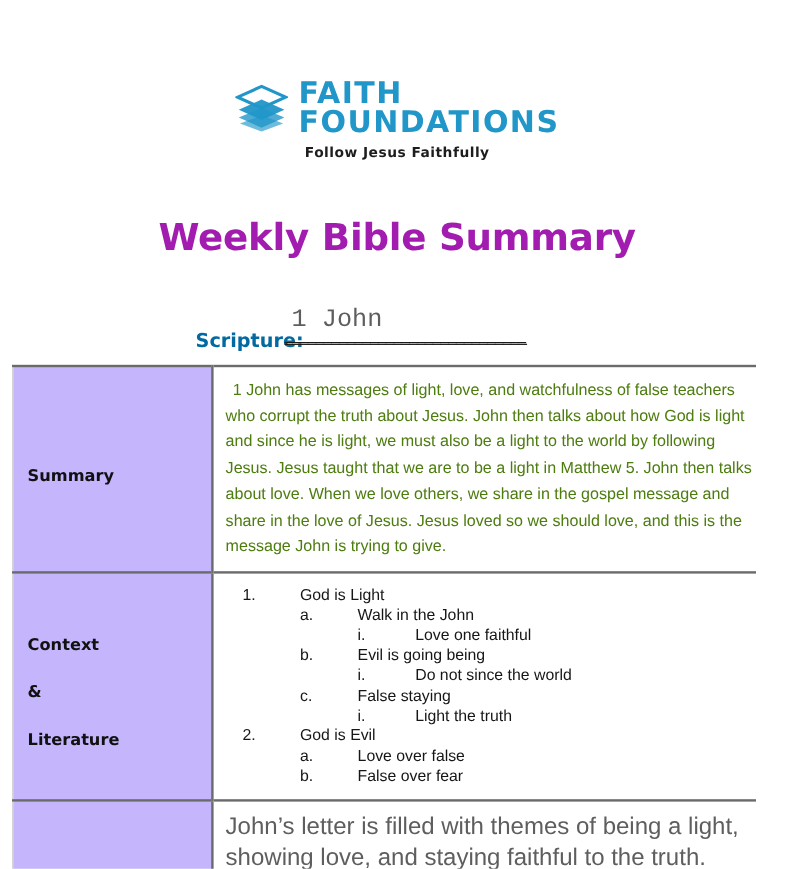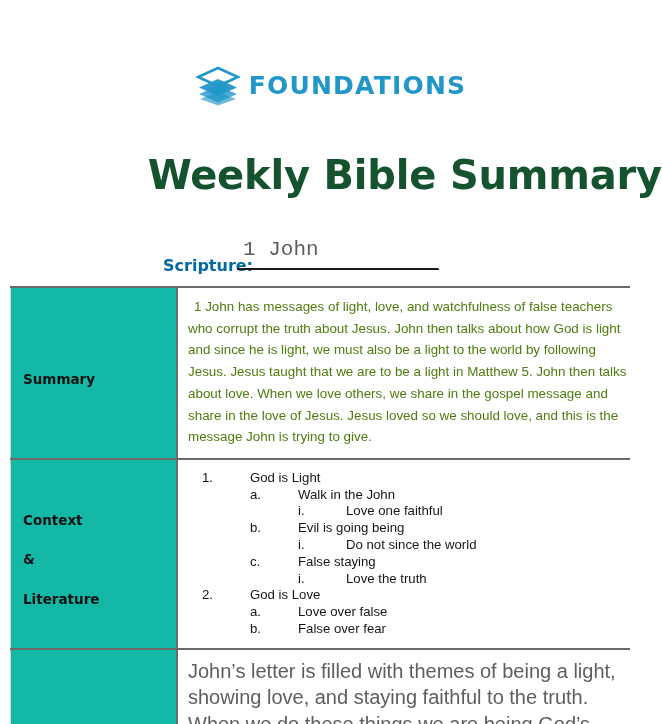--- a/index.html
+++ b/index.html
@@ -53,23 +53,23 @@
     font-size: 11.5px;
     font-weight: bold;
     color: #1d1d1d;
     letter-spacing: 0.4px;
     font-family: "DejaVu Sans", sans-serif;
   }
 
   
   .page-title {
     margin-top: 46px;
-    text-align: right;
-    color: #14532d;
-    font-size: 40px;
+    text-align: center;
+    color: #a21caf;
+    font-size: 31px;
     font-weight: bold;
     letter-spacing: -0.2px;
     font-family: "DejaVu Sans", sans-serif;
   }
 
   
   .scripture-row {
     margin-top: 40px;
     padding-left: 163px;
     position: relative;
@@ -115,21 +115,21 @@
     table-layout: fixed;
   }
   .sheet-table tr {
     border-top: 2px solid #6b6b6b;
   }
   .sheet-table tr.last-row {
     border-bottom: 2px solid #6b6b6b;
   }
   .label-cell {
     width: 153px;
-    background: #14b8a6;
+    background: #c4b5fd;
     border-left: 1px solid #d5d5d5;
     border-right: 2px solid #6b6b6b;
     vertical-align: middle;
     padding: 23px 0 10px 12px;
     font-family: "DejaVu Sans", sans-serif;
     font-size: 13.5px;
     font-weight: bold;
     color: #111111;
     line-height: 2.95;
   }
@@ -183,23 +183,25 @@
 
 <div class="logo-block">
   <div class="logo-row">
     <svg class="logo-mark" viewBox="0 0 44 40">
       <polygon points="22,2 42,11 22,20 2,11" fill="none" stroke="#2196c9" stroke-width="2.6"></polygon>
       <polygon points="22,13 41,21.5 22,30 3,21.5" fill="#2196c9" opacity="0.95"></polygon>
       <polygon points="22,20 41,28 22,36.5 3,28" fill="#2196c9" opacity="0.8"></polygon>
       <polygon points="22,26 40,33 22,39.5 4,33" fill="#2196c9" opacity="0.65"></polygon>
     </svg>
     <div class="logo-words">
+      <span class="logo-word-1">FAITH</span>
       <span class="logo-word-2">FOUNDATIONS</span>
     </div>
   </div>
+  <div class="logo-tagline">Follow Jesus Faithfully</div>
 </div>
 
 <div class="page-title">Weekly Bible Summary</div>
 
 <div class="scripture-row">
   <span class="scripture-label">Scripture:</span>
   <span class="scripture-blank">_______________________________</span>
   <span class="scripture-value">1 John</span>
 </div>
 
@@ -239,25 +241,25 @@
             <div class="ol-item lvl3">
               <span class="ol-marker">i.</span>
               <span>Do not since the world</span>
             </div>
             <div class="ol-item lvl2">
               <span class="ol-marker">c.</span>
               <span>False staying</span>
             </div>
             <div class="ol-item lvl3">
               <span class="ol-marker">i.</span>
-              <span>Love the truth</span>
+              <span>Light the truth</span>
             </div>
             <div class="ol-item lvl1">
               <span class="ol-marker">2.</span>
-              <span>God is Love</span>
+              <span>God is Evil</span>
             </div>
             <div class="ol-item lvl2">
               <span class="ol-marker">a.</span>
               <span>Love over false</span>
             </div>
             <div class="ol-item lvl2">
               <span class="ol-marker">b.</span>
               <span>False over fear</span>
             </div>
           </div>

